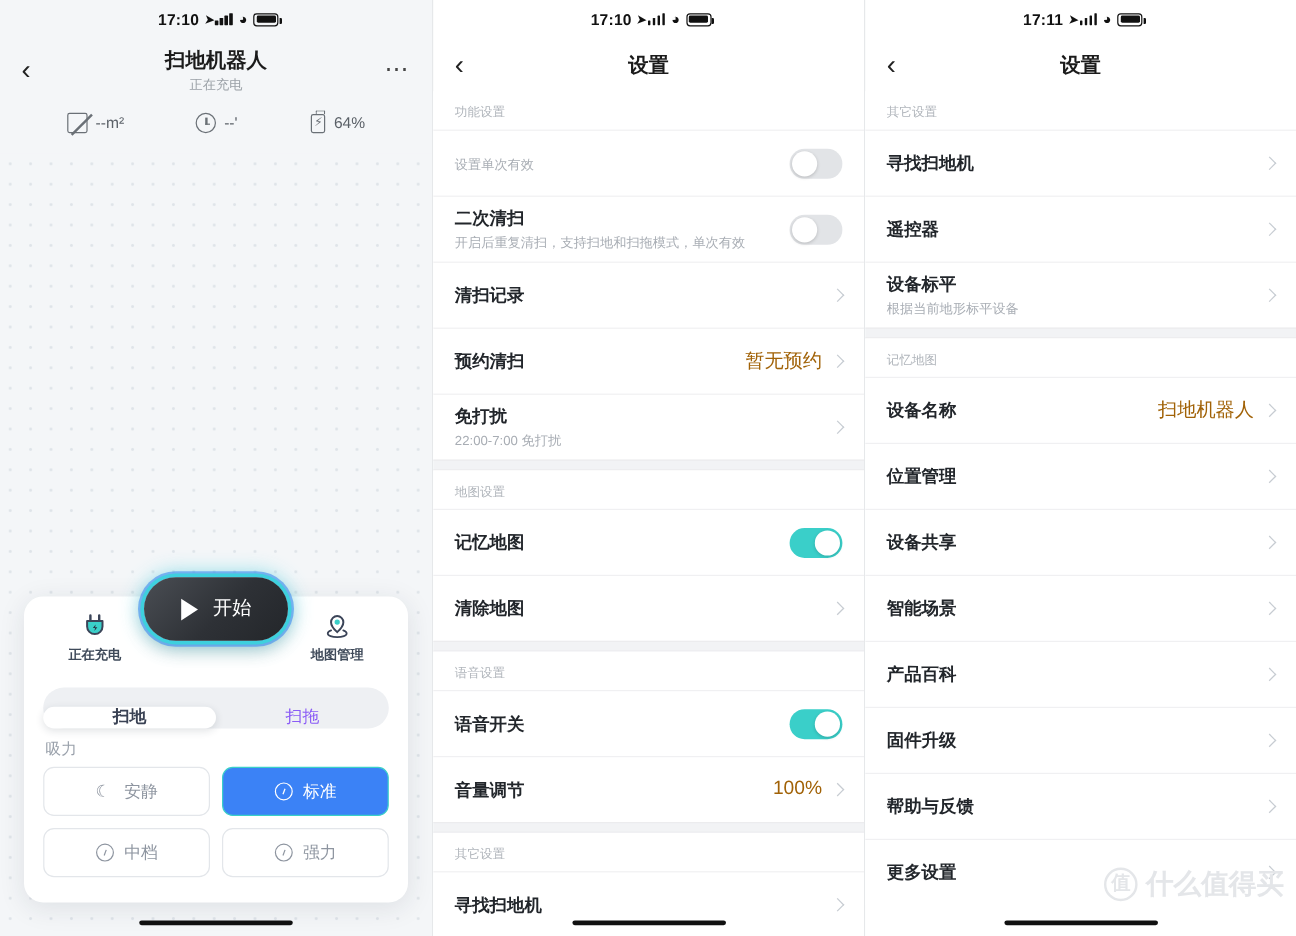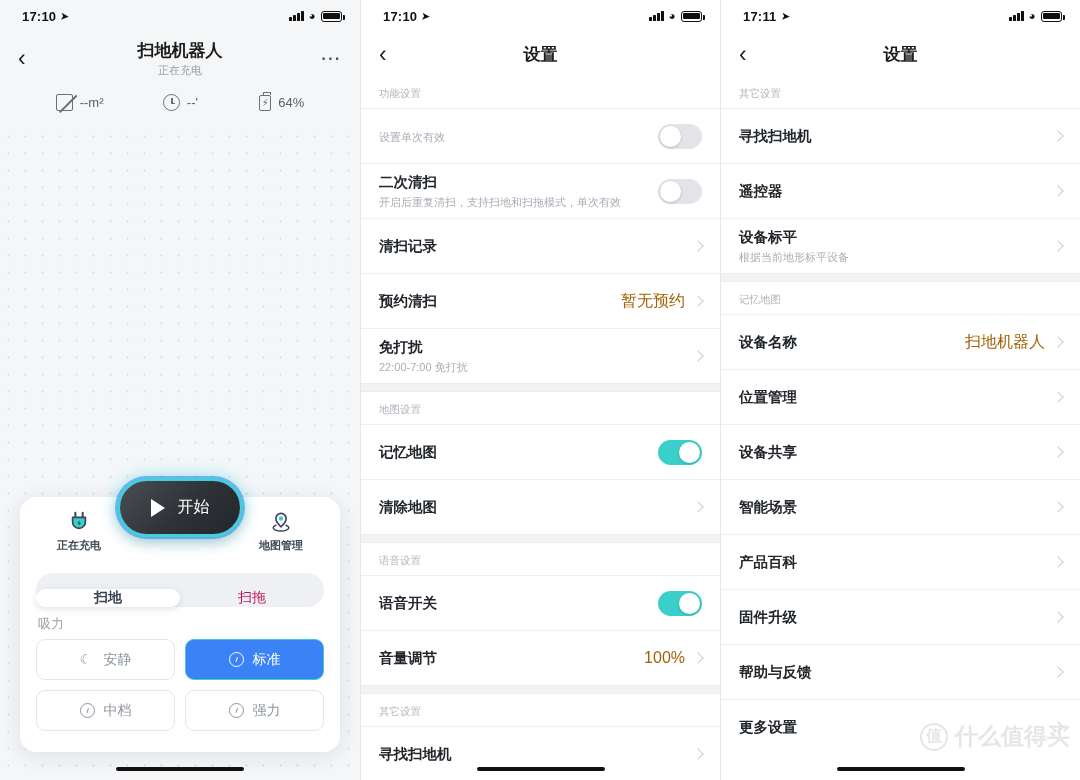--- a/index.html
+++ b/index.html
@@ -10,21 +10,21 @@
     overflow: hidden;
   }
   .stage { position: relative; width: 1080px; height: 780px; display: flex; }
 
   .phone { position: relative; width: 360px; height: 780px; overflow: hidden; background:#fff; }
   .phone.sep { border-left: 1px solid #e6e8ea; }
 
   
   .statusbar {
     height: 32px; display: flex; align-items: center;
-    justify-content: space-between; padding: 0 18px 0 22px;
+    justify-content: center; padding: 0 18px 0 22px;
     font-size: 13px; font-weight: bold; color: #111;
     letter-spacing: .2px;
   }
   .sb-left { display:flex; align-items:center; gap:4px; }
   .loc-arrow { display:inline-block; font-size: 11px; transform: rotate(5deg); }
   .sb-right { display:flex; align-items:center; gap:5px; }
   .sig { display:flex; align-items:flex-end; gap:1.5px; height:10px; }
   .sig i { display:block; width:2.5px; background:#111; border-radius:.5px; }
   .sig i:nth-child(1){height:4px}
   .sig i:nth-child(2){height:6px}
@@ -90,21 +90,21 @@
     background:#fff; border-radius:16px; box-shadow:0 4px 22px rgba(30,40,60,.10);
     padding: 12px 16px 14px; z-index:5;
   }
   .panel-top { display:flex; justify-content:space-between; align-items:flex-start; padding: 2px 6px 0; }
   .ptile { display:flex; flex-direction:column; align-items:center; gap:5px; width:74px; cursor:pointer; }
   .ptile-label { font-size:11px; color:#3f4a5a; font-weight:bold; }
   .plug { position:relative; width:22px; height:22px; }
   .plug svg, .pin svg { display:block; }
 
   .segment { display:flex; margin: 20px 0 0; background:#eef0f3; border-radius:20px; height:34px; position:relative;align-items:flex-end; }
-  .seg { flex:1; display:flex; align-items:center; justify-content:center; font-size:14px; color:#be185d; cursor:pointer; border-radius:20px; z-index:2;}
+  .seg { flex:1; display:flex; align-items:center; justify-content:center; font-size:14px; color:#8b5cf6; cursor:pointer; border-radius:20px; z-index:2;}
   .seg.active { background:#fff; color:#3a4254; font-weight:bold; box-shadow:0 2px 7px rgba(30,40,60,.14); }
   .suction-label { font-size:13px; color:#9aa1ab; margin: 8px 0 6px 2px; }
   .grid2 { display:grid; grid-template-columns:1fr 1fr; gap:10px; }
   .mode {
     height:41px; border:1px solid #e3e6ea; border-radius:9px; background:#fff;
     display:flex; align-items:center; justify-content:center; gap:9px;
     font-size:14px; color:#8e95a0; cursor:pointer;
   }
   .mode.active { background:#3b82f6; border-color:#3acfc9; color:#fff;text-align:right; }
   .m-ico { width:15px; height:15px; position:relative; display:inline-block; }

